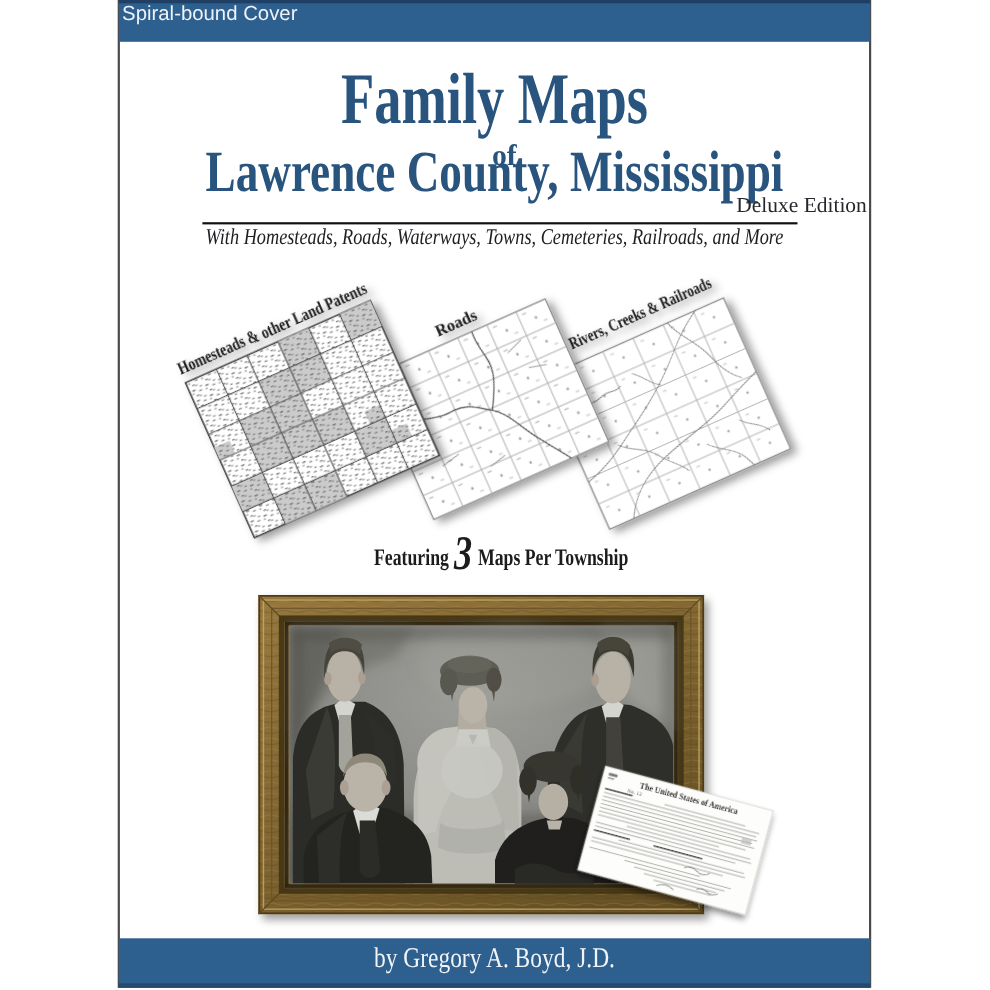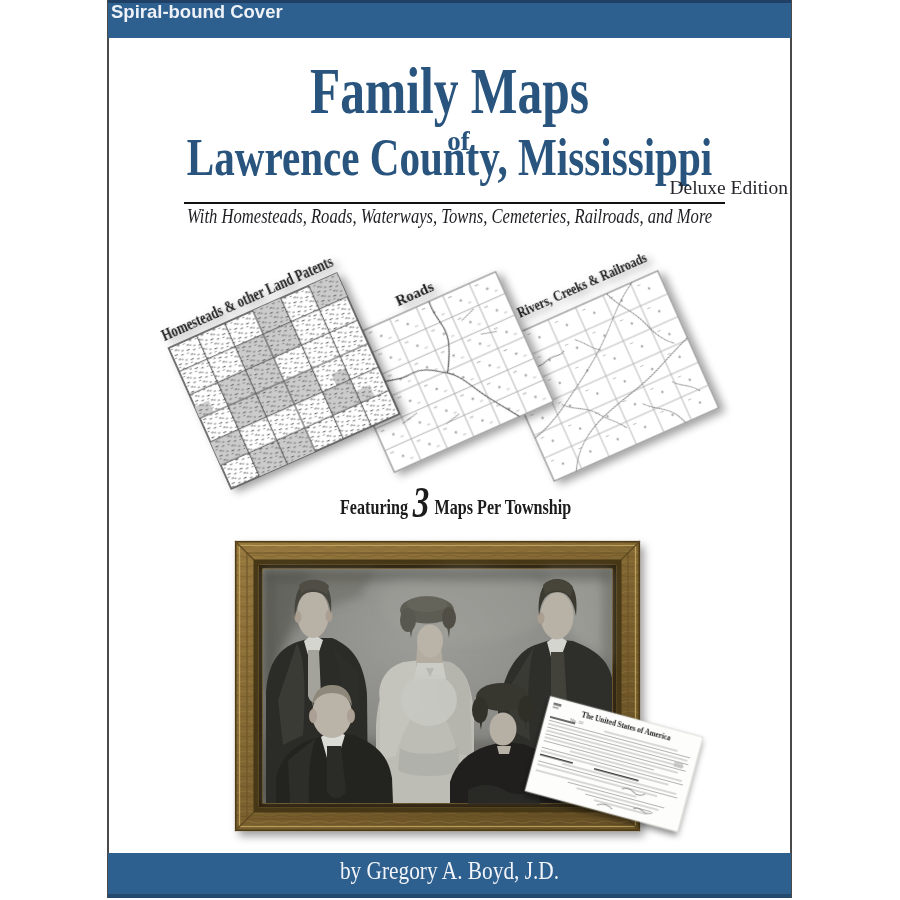--- a/index.html
+++ b/index.html
@@ -9,21 +9,21 @@
 </style>
 </head>
 <body>
 
 <div class="abs" style="left:107px;top:0;width:1.5px;height:898px;background:#4a4a4a;"></div>
 
 <div class="abs" style="left:790px;top:0;width:1.5px;height:898px;background:#4a4a4a;"></div>
 
 <div class="abs" style="left:108px;top:0;width:683px;height:38px;background:#2d5f8f;border-top:3px solid #1f4064;box-sizing:border-box;"></div>
 
-<div class="abs" style="left:111px;top:1px;width:300px;height:20px;color:#eef2f7;font-size:18.5px;font-weight:bold;">Spiral-bound Cover</div>
+<div class="abs" style="left:111px;top:1px;width:300px;height:20px;color:#eef2f7;font-size:18.5px;font-weight:normal;">Spiral-bound Cover</div>
 
 <div class="abs ser" style="left:108px;top:53px;width:683px;text-align:center;color:#28547e;font-weight:bold;font-size:66px;transform:scaleX(0.75);transform-origin:50% 0;">Family Maps</div>
 
 <div class="abs ser" style="left:117px;top:114px;width:683px;text-align:center;color:#28547e;font-weight:bold;font-size:27px;margin-top:12px;">of</div>
 
 <div class="abs ser" style="left:108px;top:127px;width:683px;text-align:center;color:#28547e;font-weight:bold;font-size:53px;transform:scaleX(0.775);transform-origin:50% 0;">Lawrence County, Mississippi</div>
 
 <div class="abs ser" style="left:105px;top:177px;width:683px;text-align:right;color:#26262c;font-size:19.5px;">Deluxe Edition</div>
 
 <div class="abs" style="left:184px;top:202px;width:541px;height:2.2px;background:#111;"></div>

